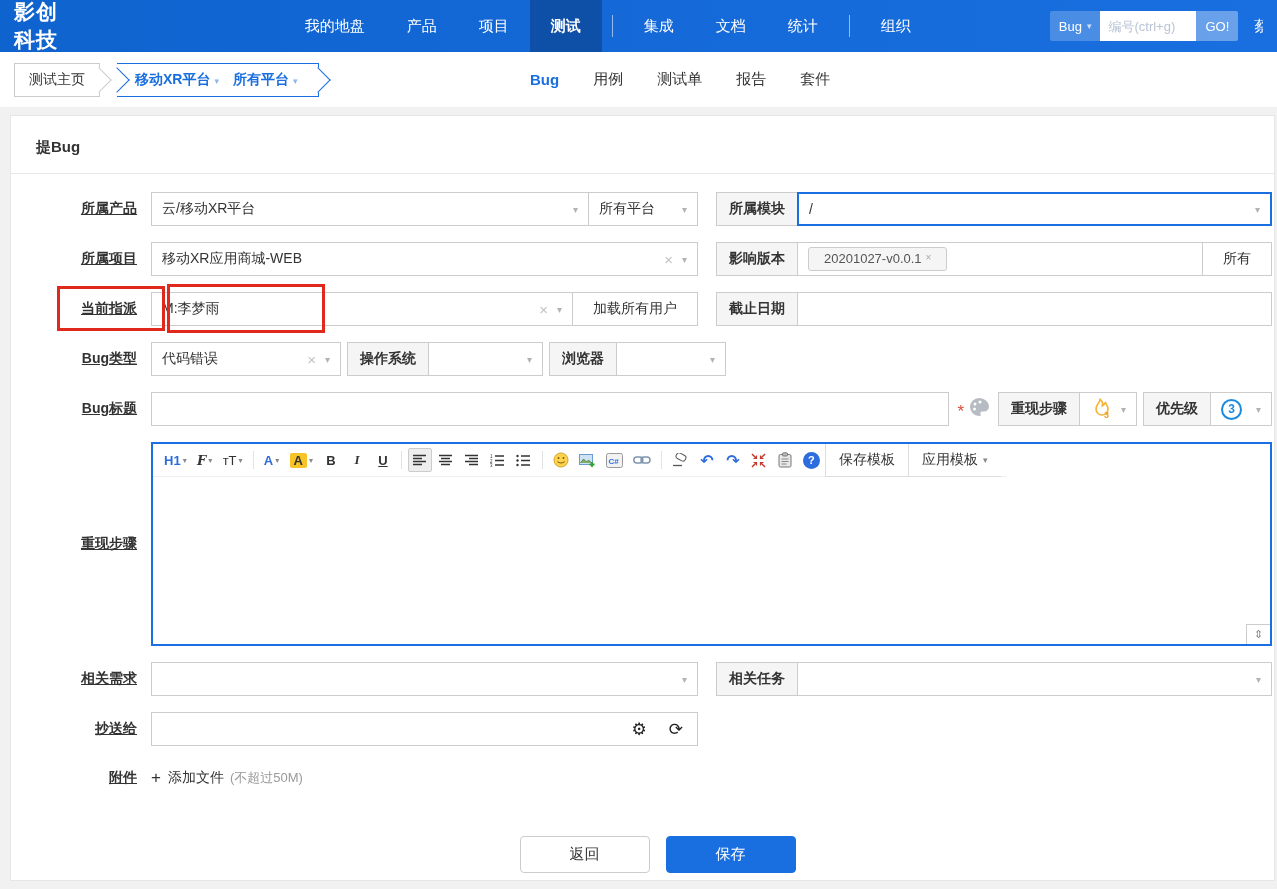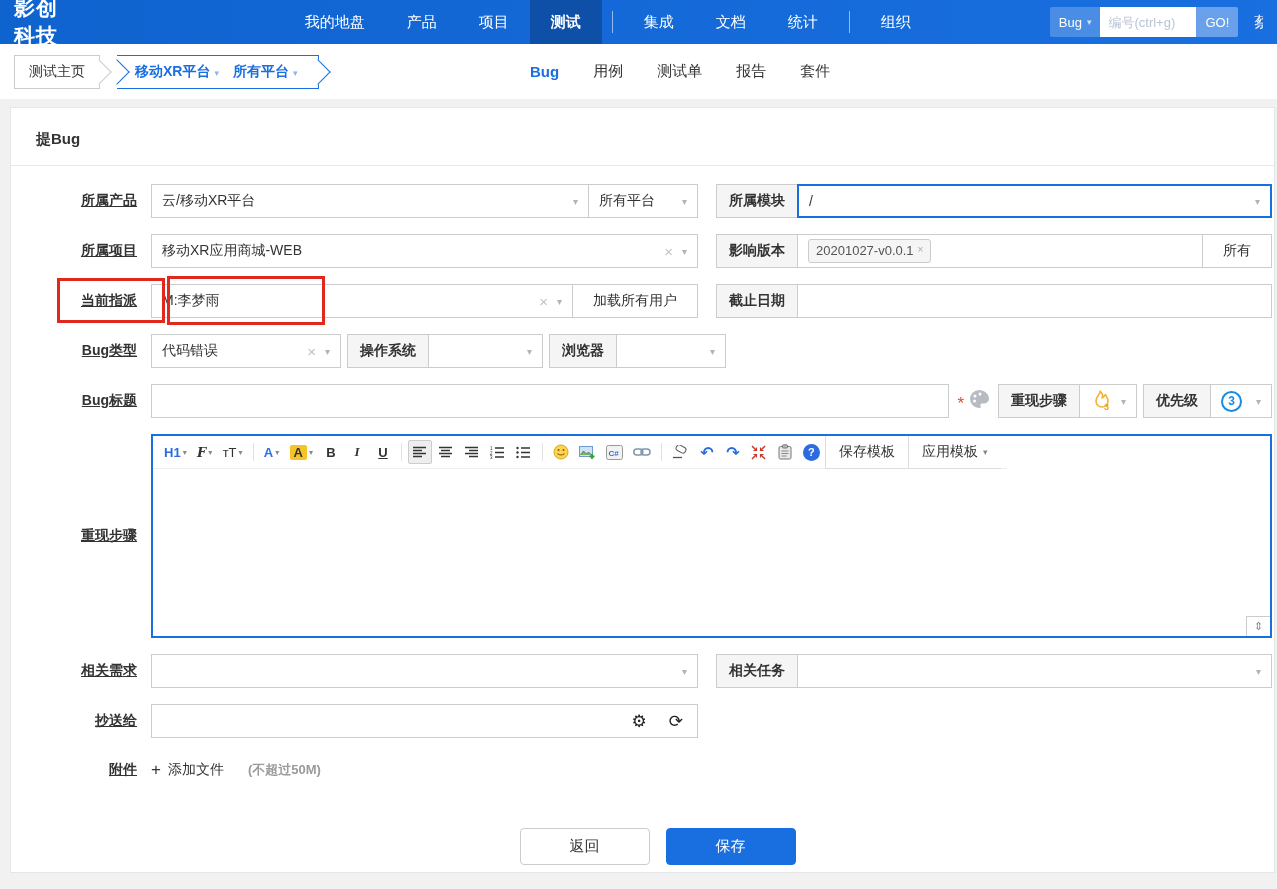--- a/index.html
+++ b/index.html
@@ -1,19 +1,19 @@
 <!DOCTYPE html>
 <html><head>
 <meta charset="utf-8">
 <style>
   * { box-sizing: border-box; margin: 0; padding: 0; }
   html,body { width:1277px; height:889px; font-family:"Liberation Sans","DejaVu Sans",sans-serif; background:#f1f1f1; overflow:hidden; }
 
   
-  .topnav { height:44px; background:linear-gradient(90deg,#0f63cf,#1a6fe0); display:flex; align-items:center; color:#fff; padding:0 14px; }
+  .topnav { height:52px; background:linear-gradient(90deg,#0f63cf,#1a6fe0); display:flex; align-items:center; color:#fff; padding:0 14px; }
   .brand { font-size:21px; font-weight:bold; letter-spacing:1px; }
   .nav-items { display:flex; align-items:center; height:100%; margin-left:215px; }
   .nav-item { padding:0 21px; height:100%; display:flex; align-items:center; font-size:15px; cursor:pointer; white-space:nowrap; }
   .nav-item.active { background:#0e4fa8; font-weight:bold; }
   .nav-divider { width:1px; height:22px; background:rgba(255,255,255,.55); margin:0 10px; }
   .nav-search { display:flex; align-items:center; margin-left:118px; height:30px; }
   .search-cat { background:rgba(255,255,255,.22); height:30px; display:flex; align-items:center; padding:0 9px; font-size:13px; border-radius:2px 0 0 2px; }
   .search-cat .sm-caret { font-size:9px; margin-left:5px; color:#cfe0f7; }
   .search-input { width:96px; height:30px; border:none; outline:none; padding:0 8px; font-size:13px; color:#333; background:#fff; }
   .search-input::placeholder { color:#b9c4d4; }
@@ -49,21 +49,21 @@
   .ctrl + .ctrl { margin-left:-1px; }
   .ctrl.focus { border:2px solid #1a6fe0; }
   .caret { margin-left:auto; color:#b3b3b3; font-size:10px; flex:none; }
   .clear-x { margin-left:auto; color:#c2c2c2; font-size:15px; flex:none; }
   .clear-x + .caret { margin-left:9px; }
   .addon { flex:none; height:34px; background:#f5f5f5; border:1px solid #ccc; display:flex; align-items:center; padding:0 12px; font-size:14px; font-weight:bold; color:#333; white-space:nowrap; }
   .addon + .ctrl, .ctrl + .addon, .addon + .addon { margin-left:-1px; }
   .addon-btn { flex:none; height:34px; background:#fff; border:1px solid #ccc; display:flex; align-items:center; justify-content:center; padding:0 20px; font-size:14px; color:#333; cursor:pointer; white-space:nowrap; margin-left:-1px; }
   .gap6 { width:6px; flex:none; }
 
-  .tag { display:flex; align-items:flex-start; background:#f5f5f5; border:1px solid #ccc; border-radius:3px; padding:3px 7px; font-size:13px; color:#555; line-height:1.3; margin:3px 0 3px 0; cursor:default; }
+  .tag { display:flex; align-items:flex-start; background:#f5f5f5; border:1px solid #ccc; border-radius:3px; padding:3px 15px; font-size:13px; color:#555; line-height:1.3; margin:3px 0 3px 0; cursor:default; }
   .tag-x { font-size:10px; color:#aaa; margin-left:4px; cursor:pointer; }
 
   
   .annotated { position:relative; }
   .red-box { position:absolute; border:3px solid #e0281c; pointer-events:none; z-index:5; }
   .red-box.over-label { left:46px; top:-6px; width:108px; height:45px; }
   .red-box.over-input { left:156px; top:-8px; width:158px; height:49px; }
 
   
   .req-mark { color:#e04b3a; font-size:17px; margin:6px 4px 0 8px; flex:none; }
@@ -91,21 +91,21 @@
   .ed-tpl-btn .sm-caret { font-size:9px; color:#888; margin-left:5px; }
   .ed-content { flex:1; position:relative; }
   .ed-resize { position:absolute; right:0; bottom:0; width:24px; height:20px; border-left:1px solid #ccc; border-top:1px solid #ccc; display:flex; align-items:center; justify-content:center; color:#888; font-size:11px; cursor:ns-resize; background:#fff; }
 
   .cc-icons { margin-left:auto; display:flex; gap:22px; font-size:17px; color:#222; padding-right:4px; }
   .cc-icons span { cursor:pointer; }
 
   .attach-row { display:flex; align-items:center; margin:22px 0 0 0; }
   .attach-add { display:flex; align-items:center; font-size:14px; color:#333; cursor:pointer; }
   .attach-plus { font-size:17px; margin-right:7px; color:#333; }
-  .attach-hint { color:#9a9a9a; font-size:13px; margin-left:24px;font-weight:bold; }
+  .attach-hint { color:#9a9a9a; font-size:13px; margin-left:6px; }
 
   .btn-row { display:flex; justify-content:center; gap:16px; margin-top:48px; padding-left:30px; }
   .btn { width:130px; height:37px; display:flex; align-items:center; justify-content:center; font-size:15px; border-radius:4px; cursor:pointer; }
   .btn-primary { background:#1a6fe0; color:#fff; border:1px solid #1a6fe0; }
   .btn-default { background:#fff; color:#333; border:1px solid #ccc; }
 
   .sm-caret { display:inline-block; }
 </style>
 </head>
 <body>

